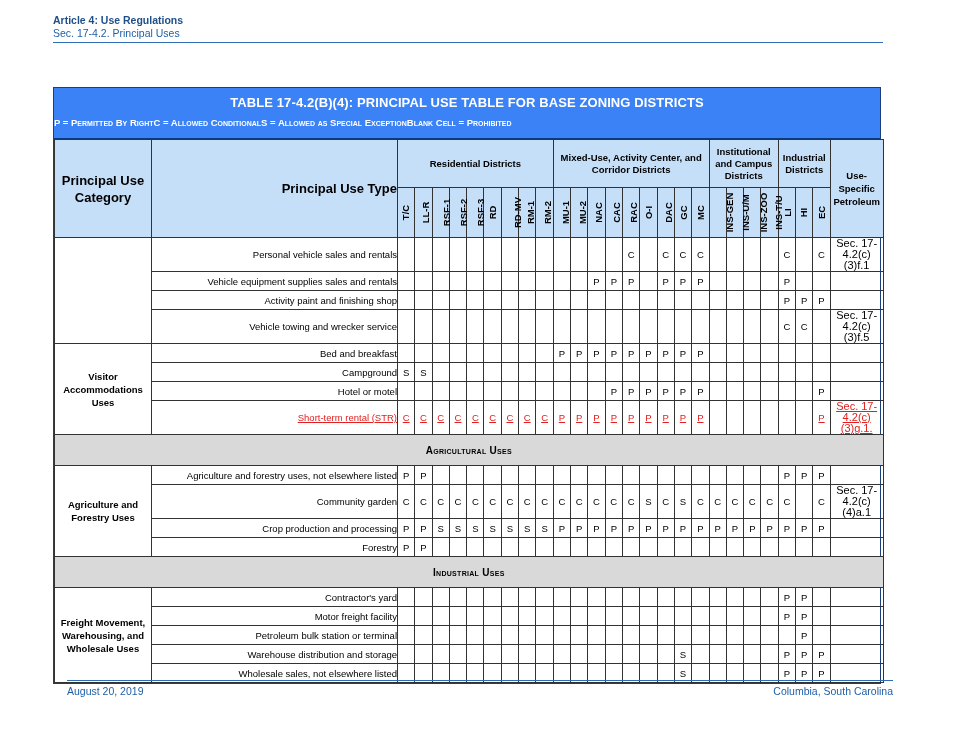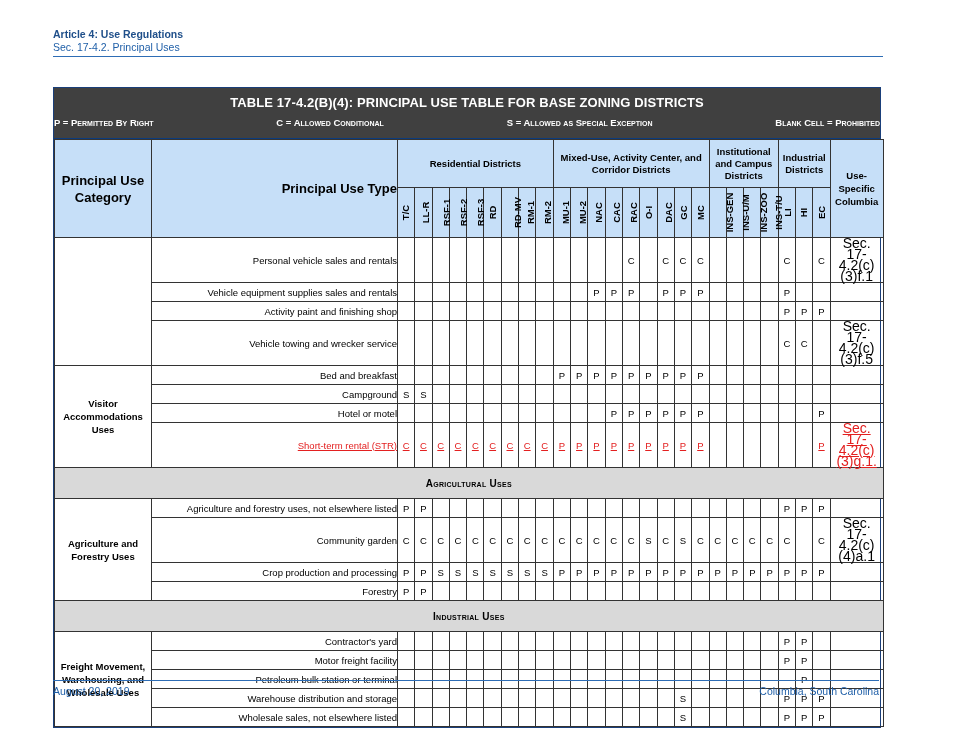--- a/index.html
+++ b/index.html
@@ -1,47 +1,47 @@
 <!DOCTYPE html>
 <html><head>
 <meta charset="utf-8">
 <style>
   * { box-sizing: border-box; }
   html, body { margin: 0; padding: 0; background: #ffffff; }
   body { width: 955px; height: 750px; position: relative; font-family: "Liberation Sans", sans-serif; color: #000; overflow: hidden; }
 
-  .doc-header { position: absolute; left: 53px; top: 28px; width: 830px; border-bottom: 1.5px solid #2e6db5; padding-bottom: 2px; }
+  .doc-header { position: absolute; left: 53px; top: 14px; width: 830px; border-bottom: 1.5px solid #2e6db5; padding-bottom: 2px; }
   .doc-header div { font-size: 10.5px; line-height: 13px; color: #1f5fa8; }
   .doc-header .article { font-weight: bold; color: #1f4f8a; }
 
   .table-wrap { position: absolute; left: 53px; top: 87px; width: 828px; border: 1px solid #1a3f7a; }
-  .title-bar { background: #404040; color: #fff; text-align: center; height: 51px; border-bottom: 1px solid #0b3b7d; }
+  .title-bar { background: #3b82f6; color: #fff; text-align: center; height: 51px; border-bottom: 1px solid #0b3b7d; }
   .title-bar .t1 { font-weight: bold; font-size: 13px; padding-top: 7px; letter-spacing: 0.1px; }
-  .title-bar .t2 { font-weight: bold; font-size: 9.5px; padding-top: 7px; display: flex; justify-content: space-between; gap: 34px; font-variant: small-caps; }
+  .title-bar .t2 { font-weight: bold; font-size: 9.5px; padding-top: 7px; display: flex; justify-content: flex-start; font-variant: small-caps; }
 
   table { border-collapse: collapse; width: 100%; table-layout: fixed; font-size: 9.5px; }
   td, th { border: 1px solid #333; padding: 0; text-align: center; vertical-align: middle; }
   th { background: #c6dff8; font-weight: bold; }
   .hdr-cat { font-size: 13px; line-height: 17px; }
   .hdr-type { font-size: 13px; text-align: right; }
   .grp { font-size: 9.5px; line-height: 12px; height: 48px; }
   .col { height: 50px; }
   .col span { display: inline-block; transform: rotate(-90deg); white-space: nowrap; font-size: 9.5px; }
   .std-h { font-size: 9.5px; line-height: 13px; }
 
   td.cat { font-weight: bold; font-size: 9.5px; line-height: 13px; background: #fff; }
   td.type { text-align: right; padding-left: 4px; font-size: 9.5px; white-space: nowrap; overflow: hidden; }
   td.v { font-size: 9.5px; }
-  td.std { font-size: 14px; line-height: 11px; margin-left: 20px; }
+  td.std { font-size: 11px; line-height: 11px; margin-left: 20px; }
   tr.r1 td { height: 26px; }
   tr.r2 td { height: 19px; }
   tr.section td { background: #d9d9d9; height: 31px; font-weight: bold; font-size: 10px; font-variant: small-caps; letter-spacing: 0.3px; }
   .red { color: #e32020; text-decoration: underline; }
 
-  .doc-footer { position: absolute; left: 53px; top: 680px; width: 826px; border-top: 1.5px solid #2e6db5; padding-top: 3px; font-size: 10.5px; color: #1f5fa8; }
+  .doc-footer { position: absolute; left: 67px; top: 680px; width: 826px; border-top: 1.5px solid #2e6db5; padding-top: 3px; font-size: 10.5px; color: #1f5fa8; }
   .doc-footer .row { display: flex; justify-content: space-between; line-height: 14px; }
   .doc-footer .page { font-weight: bold; color: #1f4f8a; }
 </style>
 </head>
 <body>
 
 <div class="doc-header">
   <div class="article">Article 4: Use Regulations</div>
   <div>Sec. 17-4.2. Principal Uses</div>
 </div>
@@ -64,21 +64,21 @@
       <col style="width:53px">
     </colgroup>
     <thead id="thead">
       <tr>
         <th rowspan="2" class="hdr-cat">Principal Use Category</th>
         <th rowspan="2" class="hdr-type">Principal Use Type</th>
         <th colspan="9" class="grp">Residential Districts</th>
         <th colspan="9" class="grp">Mixed-Use, Activity Center, and Corridor Districts</th>
         <th colspan="4" class="grp">Institutional and Campus Districts</th>
         <th colspan="3" class="grp">Industrial Districts</th>
-        <th rowspan="2" class="std-h">Use-Specific Columbia</th>
+        <th rowspan="2" class="std-h">Use-Specific Petroleum</th>
       </tr>
       <tr id="district-row">
           <th class="col"><span>T/C</span></th>
           <th class="col"><span>LL-R</span></th>
           <th class="col"><span>RSF-1</span></th>
           <th class="col"><span>RSF-2</span></th>
           <th class="col"><span>RSF-3</span></th>
           <th class="col"><span>RD</span></th>
           <th class="col"><span>RD-MV</span></th>
           <th class="col"><span>RM-1</span></th>

